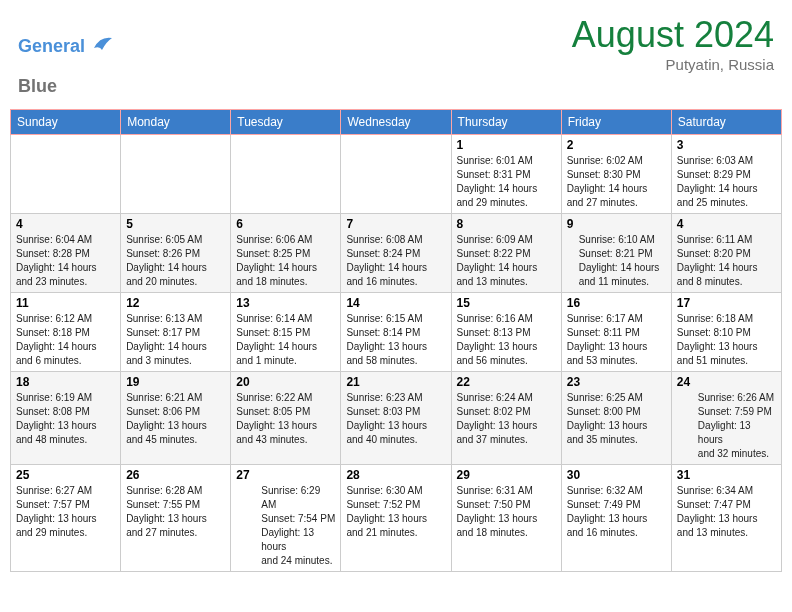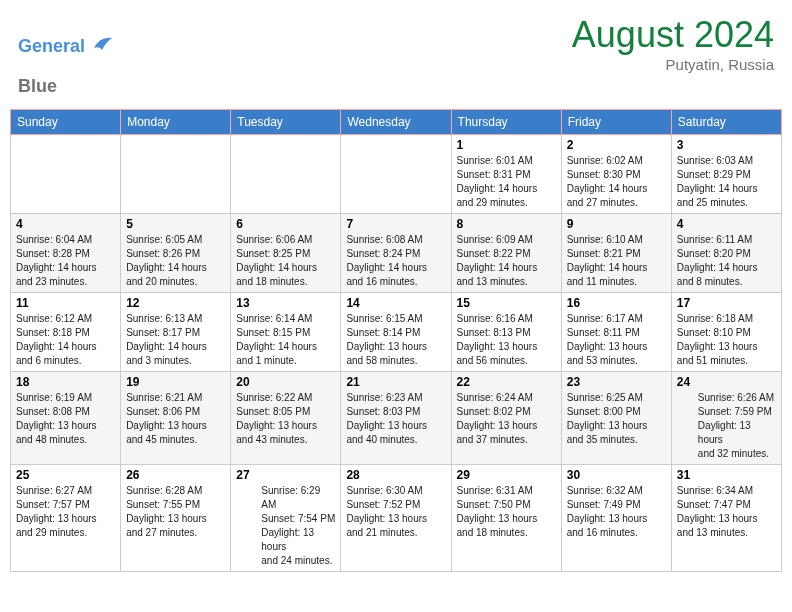--- a/index.html
+++ b/index.html
@@ -188,21 +188,21 @@
         </td>
         <td>
           <span class="day-num">8</span>
           <div class="day-info" style="white-space: pre-line;">Sunrise: 6:09 AM
 Sunset: 8:22 PM
 Daylight: 14 hours
 and 13 minutes.</div>
         </td>
         <td>
           <span class="day-num">9</span>
-          <div class="day-info" style="white-space: pre-line;">Sunrise: 6:10 AM
+          <div class="day-info" style="white-space: pre-line; margin-left: 12px;">Sunrise: 6:10 AM
 Sunset: 8:21 PM
 Daylight: 14 hours
 and 11 minutes.</div>
         </td>
         <td>
           <span class="day-num">4</span>
           <div class="day-info" style="white-space: pre-line;">Sunrise: 6:11 AM
 Sunset: 8:20 PM
 Daylight: 14 hours
 and 8 minutes.</div>

